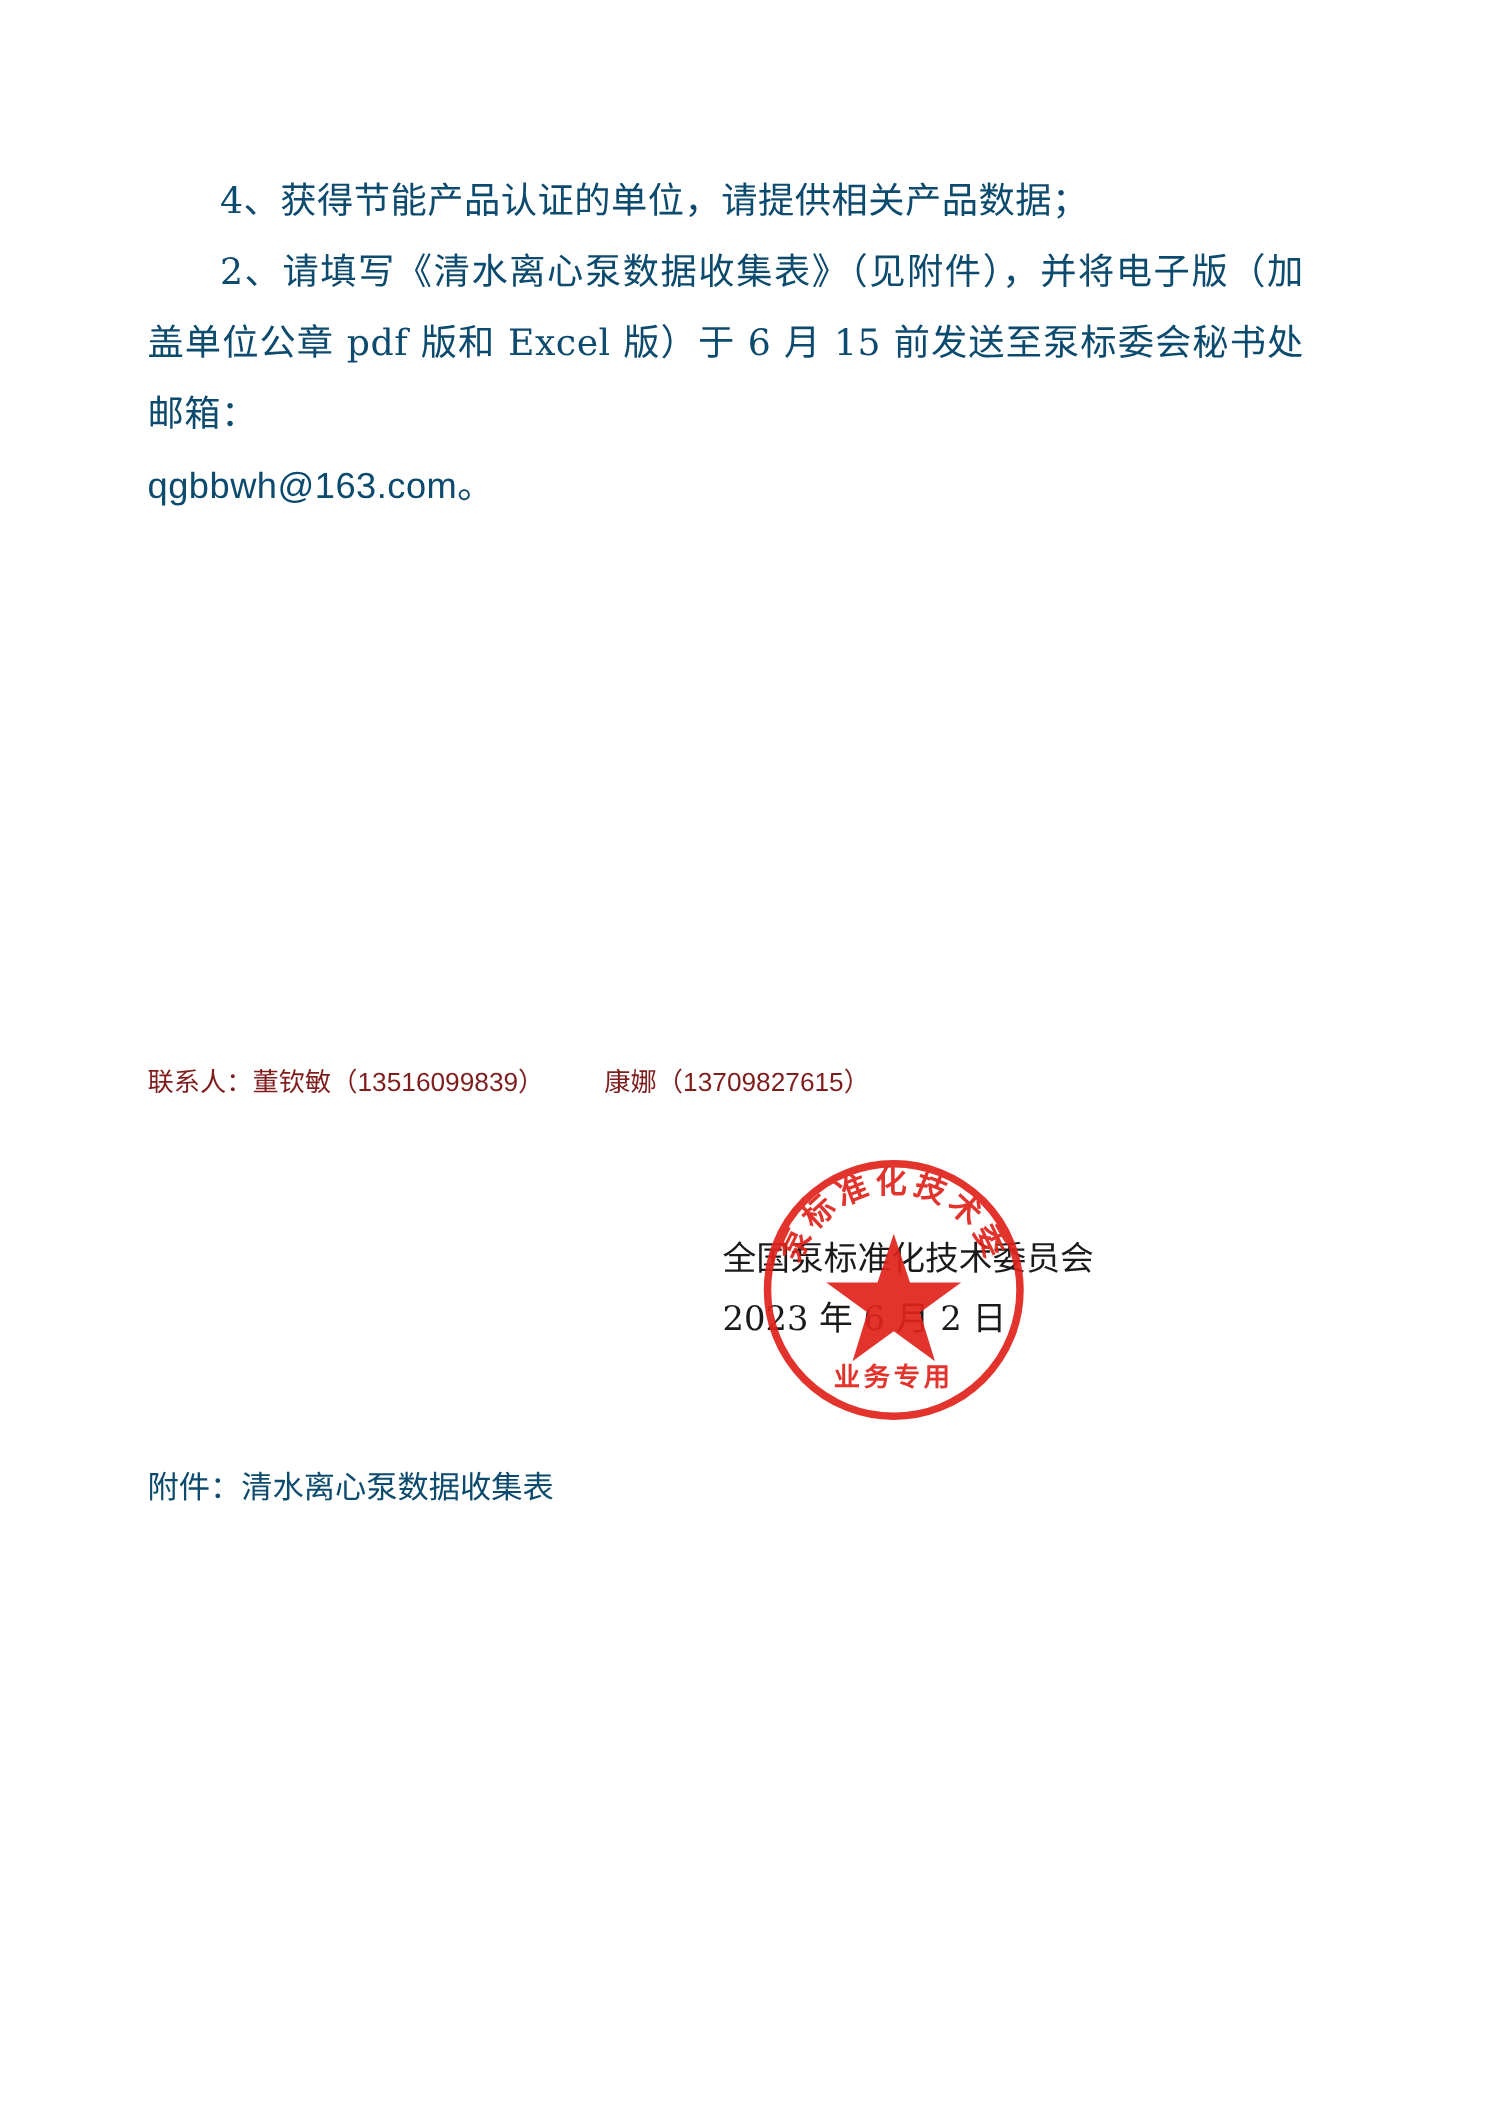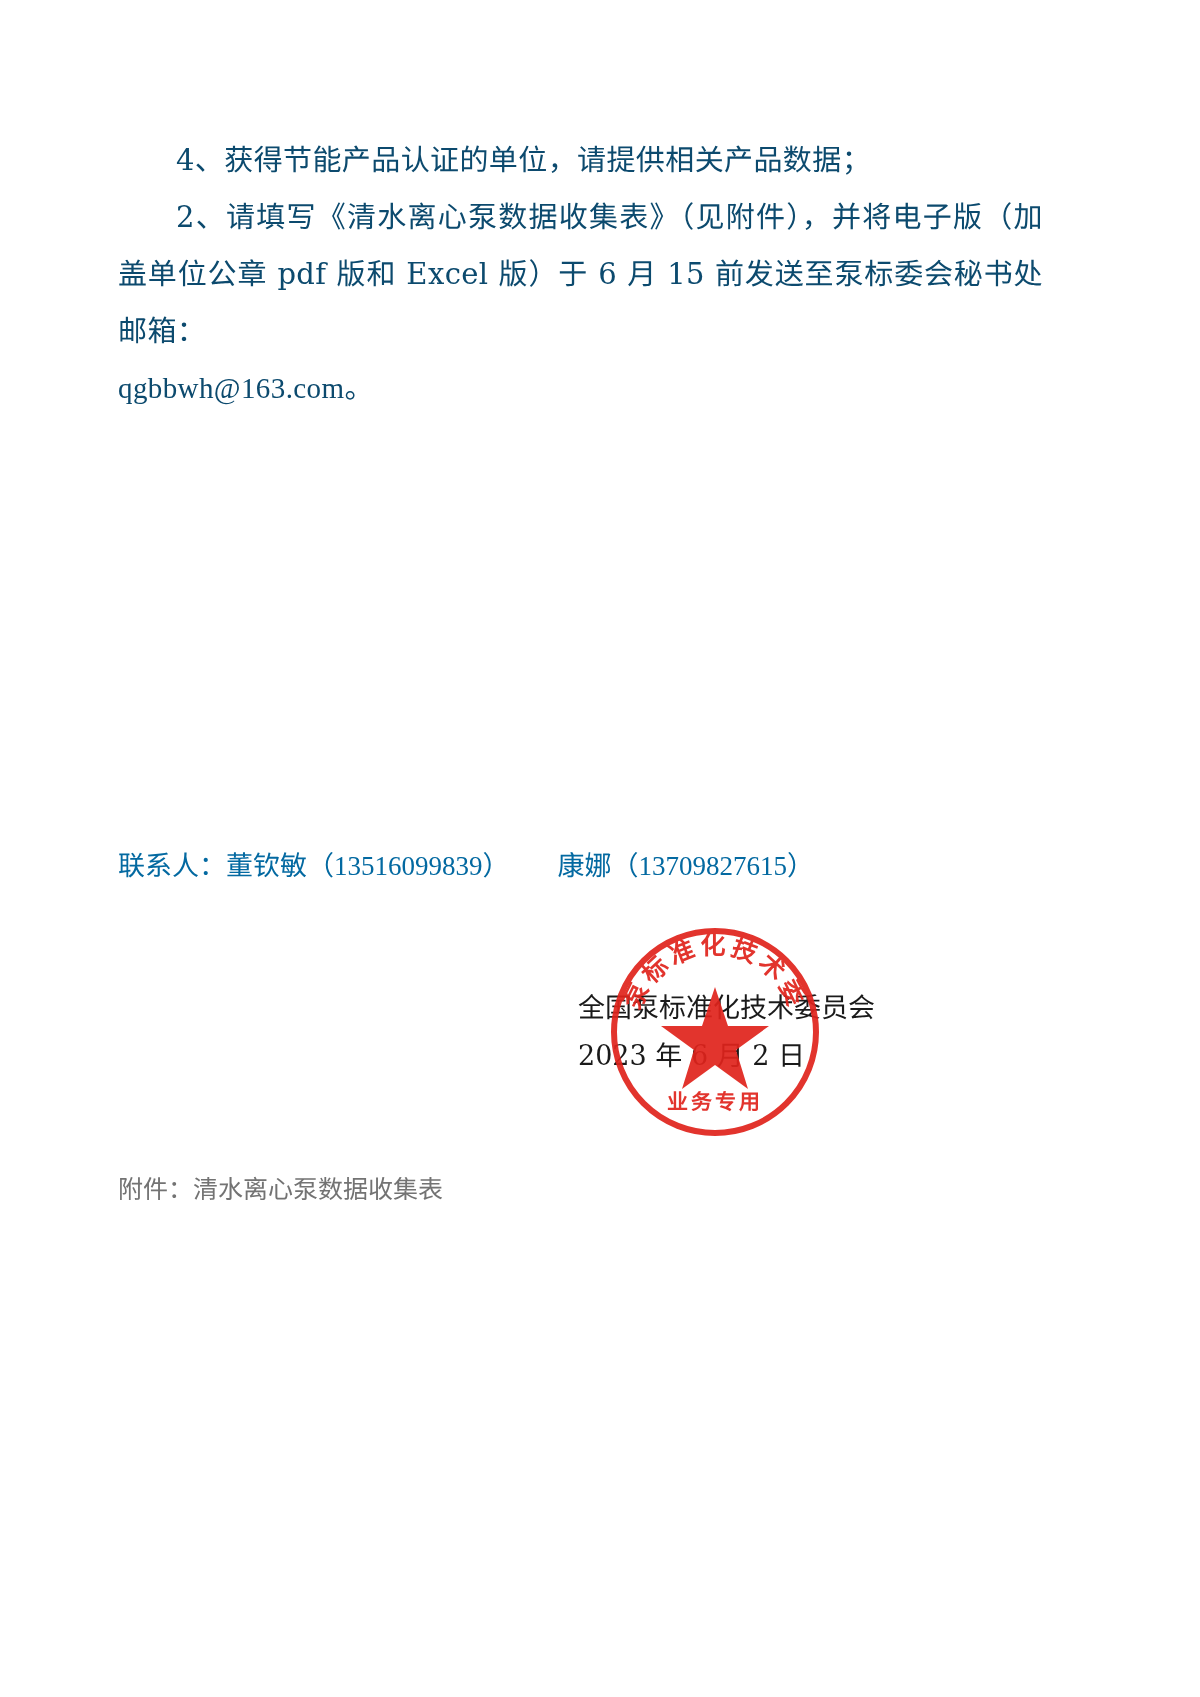--- a/index.html
+++ b/index.html
@@ -33,32 +33,32 @@
     letter-spacing: 0.4px;
     text-align: justify;
     text-justify: inter-ideograph;
     text-indent: 58px;
     color: #0c4a6e;
   }
   .b {
     font-weight: normal;
   }
   .latin {
-    font-family: Liberation Serif, serif;
+    font-family: Liberation Sans, sans-serif;
   }
   .contact-block {
     position: absolute;
     left: 118px;
     top: 838px;
     width: 925px;
   }
   .contact-line {
-    font-size: 27px;
+    font-size: 21px;
     line-height: 56px;
-    color: #0369a1;
+    color: #7f1d1d;
     white-space: pre;
   }
   .gap {
     display: inline-block;
     width: 48px;
   }
   .sign-block {
     position: absolute;
     left: 578px;
     top: 984px;
@@ -72,21 +72,21 @@
   }
   .attach-block {
     position: absolute;
     left: 118px;
     top: 1170px;
     width: 800px;
   }
   .attach-line {
     font-size: 25px;
     line-height: 40px;
-    color: #737373;
+    color: #0c4a6e;
   }
 
   
   .seal {
     position: absolute;
     left: 608px;
     top: 925px;
     width: 214px;
     height: 214px;
     pointer-events: none;

